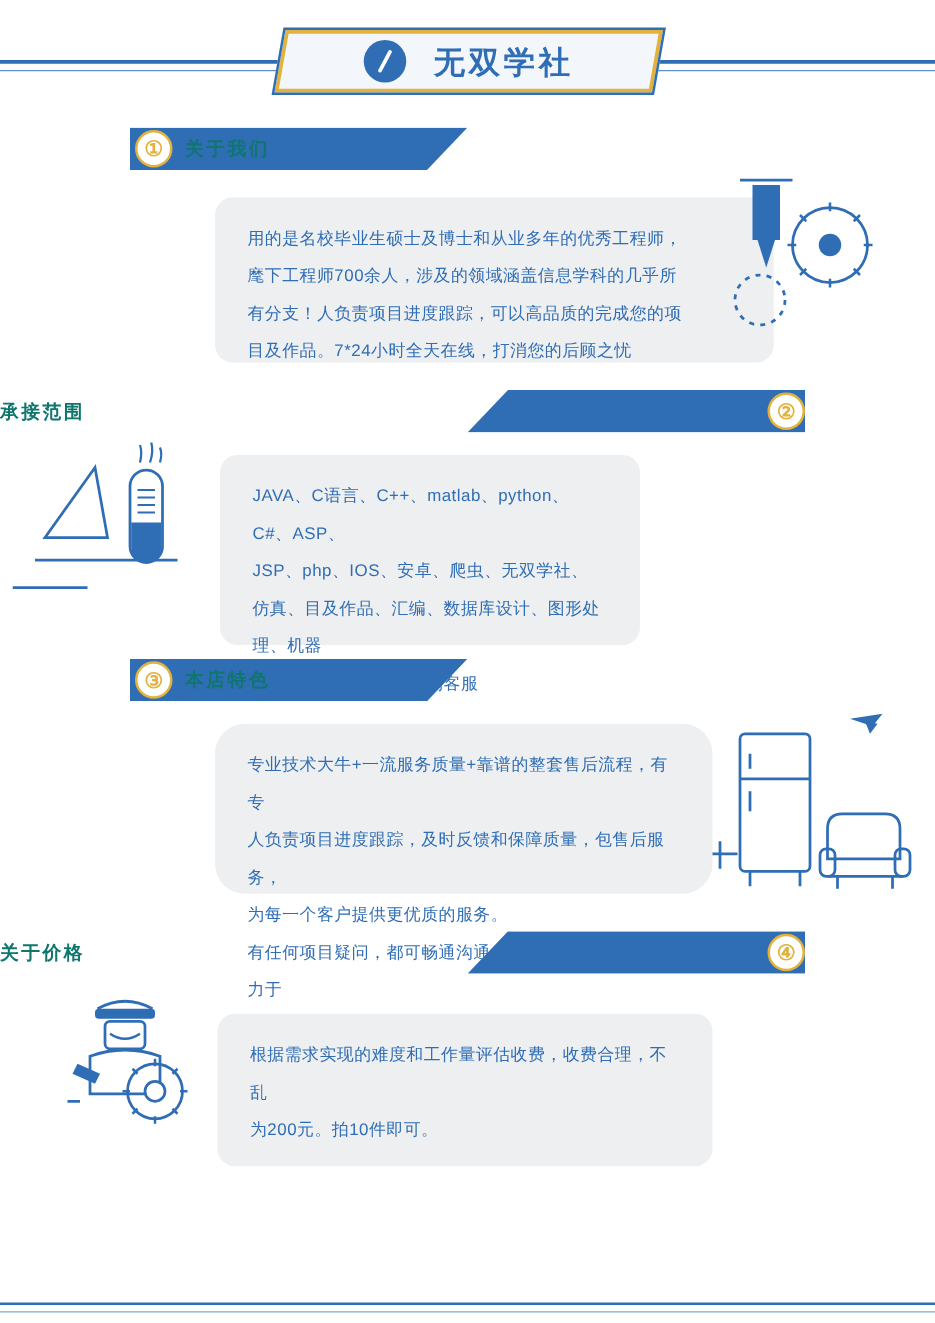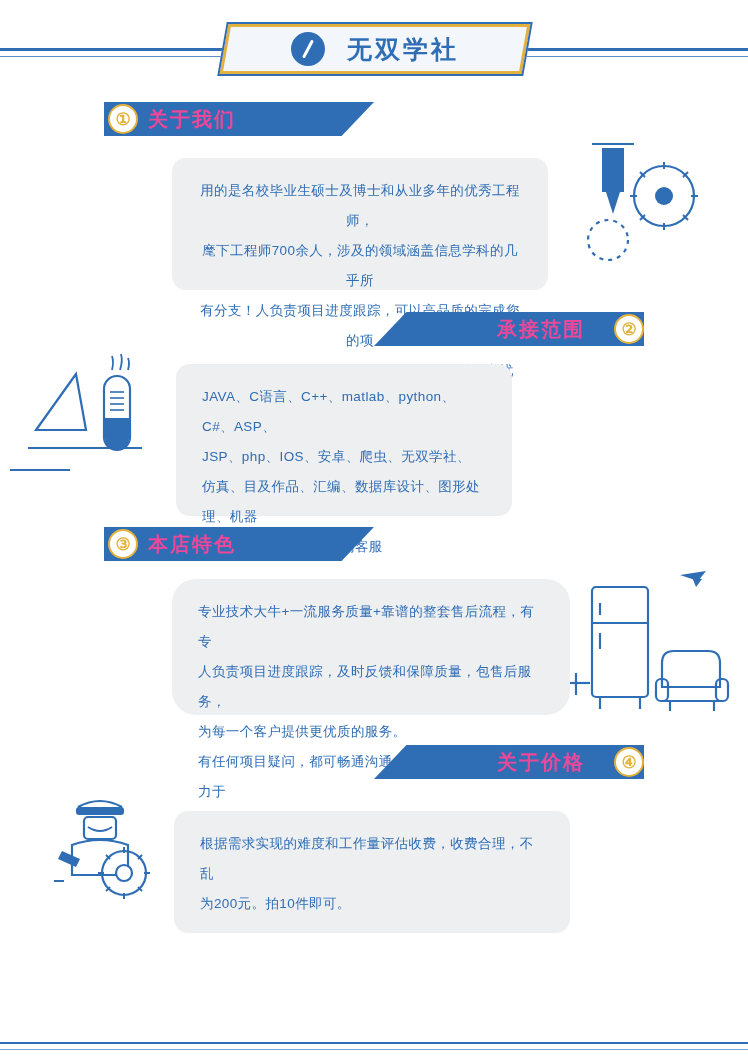--- a/index.html
+++ b/index.html
@@ -77,21 +77,21 @@
   
   .section { position: relative; }
 
   .title-row {
     position: relative;
     height: 46px;
     display: flex;
     align-items: center;
   }
   .title-row.left { padding-left: 104px; }
-  .title-row.right { justify-content: flex-end; padding-right: 119px; }
+  .title-row.right { justify-content: flex-start; padding-right: 119px; }
 
   .title-band {
     position: absolute;
     top: 6px;
     height: 34px;
     background: #2f6db5;
     z-index: 0;
   }
   .title-band.left {
     left: 104px;
@@ -100,22 +100,22 @@
   }
   .title-band.right {
     right: 104px;
     width: 270px;
     clip-path: polygon(12% 0, 100% 0, 100% 100%, 0% 100%);
   }
 
   .title-text {
     position: relative;
     z-index: 2;
-    color: #ec4899;
-    font-size: 20px;
+    color: #0f766e;
+    font-size: 15px;
     font-weight: bold;
     letter-spacing: 2px;
     white-space: nowrap;
   }
   .title-row.left .title-text { margin-left: 44px; }
   .title-row.right .title-text { margin-right: 44px; }
 
   .num-badge {
     position: absolute;
     z-index: 3;
@@ -142,21 +142,21 @@
     font-size: 13.5px;
     line-height: 30px;
     letter-spacing: 0.4px;
     padding: 18px 26px;
   }
   .card p { margin: 0; }
 
   .block { position: relative; }
 
   
-  #s1 .card { position: absolute; left: 172px; top: 16px; width: 376px; height: 132px; text-align: center; }
+  #s1 .card { position: absolute; left: 172px; top: 16px; width: 447px; height: 132px; }
   #s1 { height: 210px; }
 
   
   #s2 { height: 215px; }
   #s2 .card { position: absolute; left: 176px; top: 12px; width: 336px; height: 152px; }
 
   
   #s3 { height: 218px; }
   #s3 .card { position: absolute; left: 172px; top: 12px; width: 398px; height: 136px; border-radius: 24px; }
 

